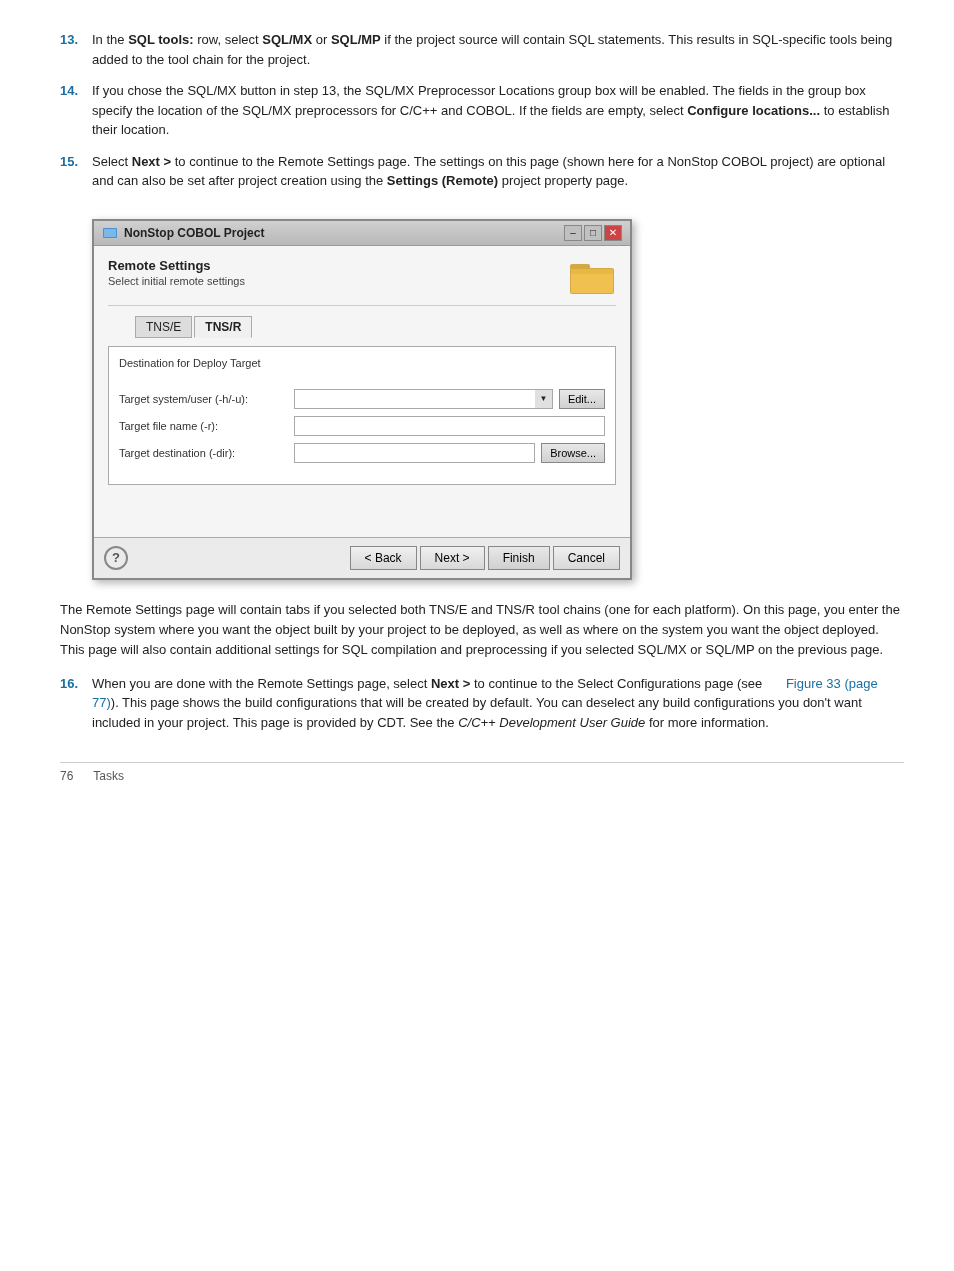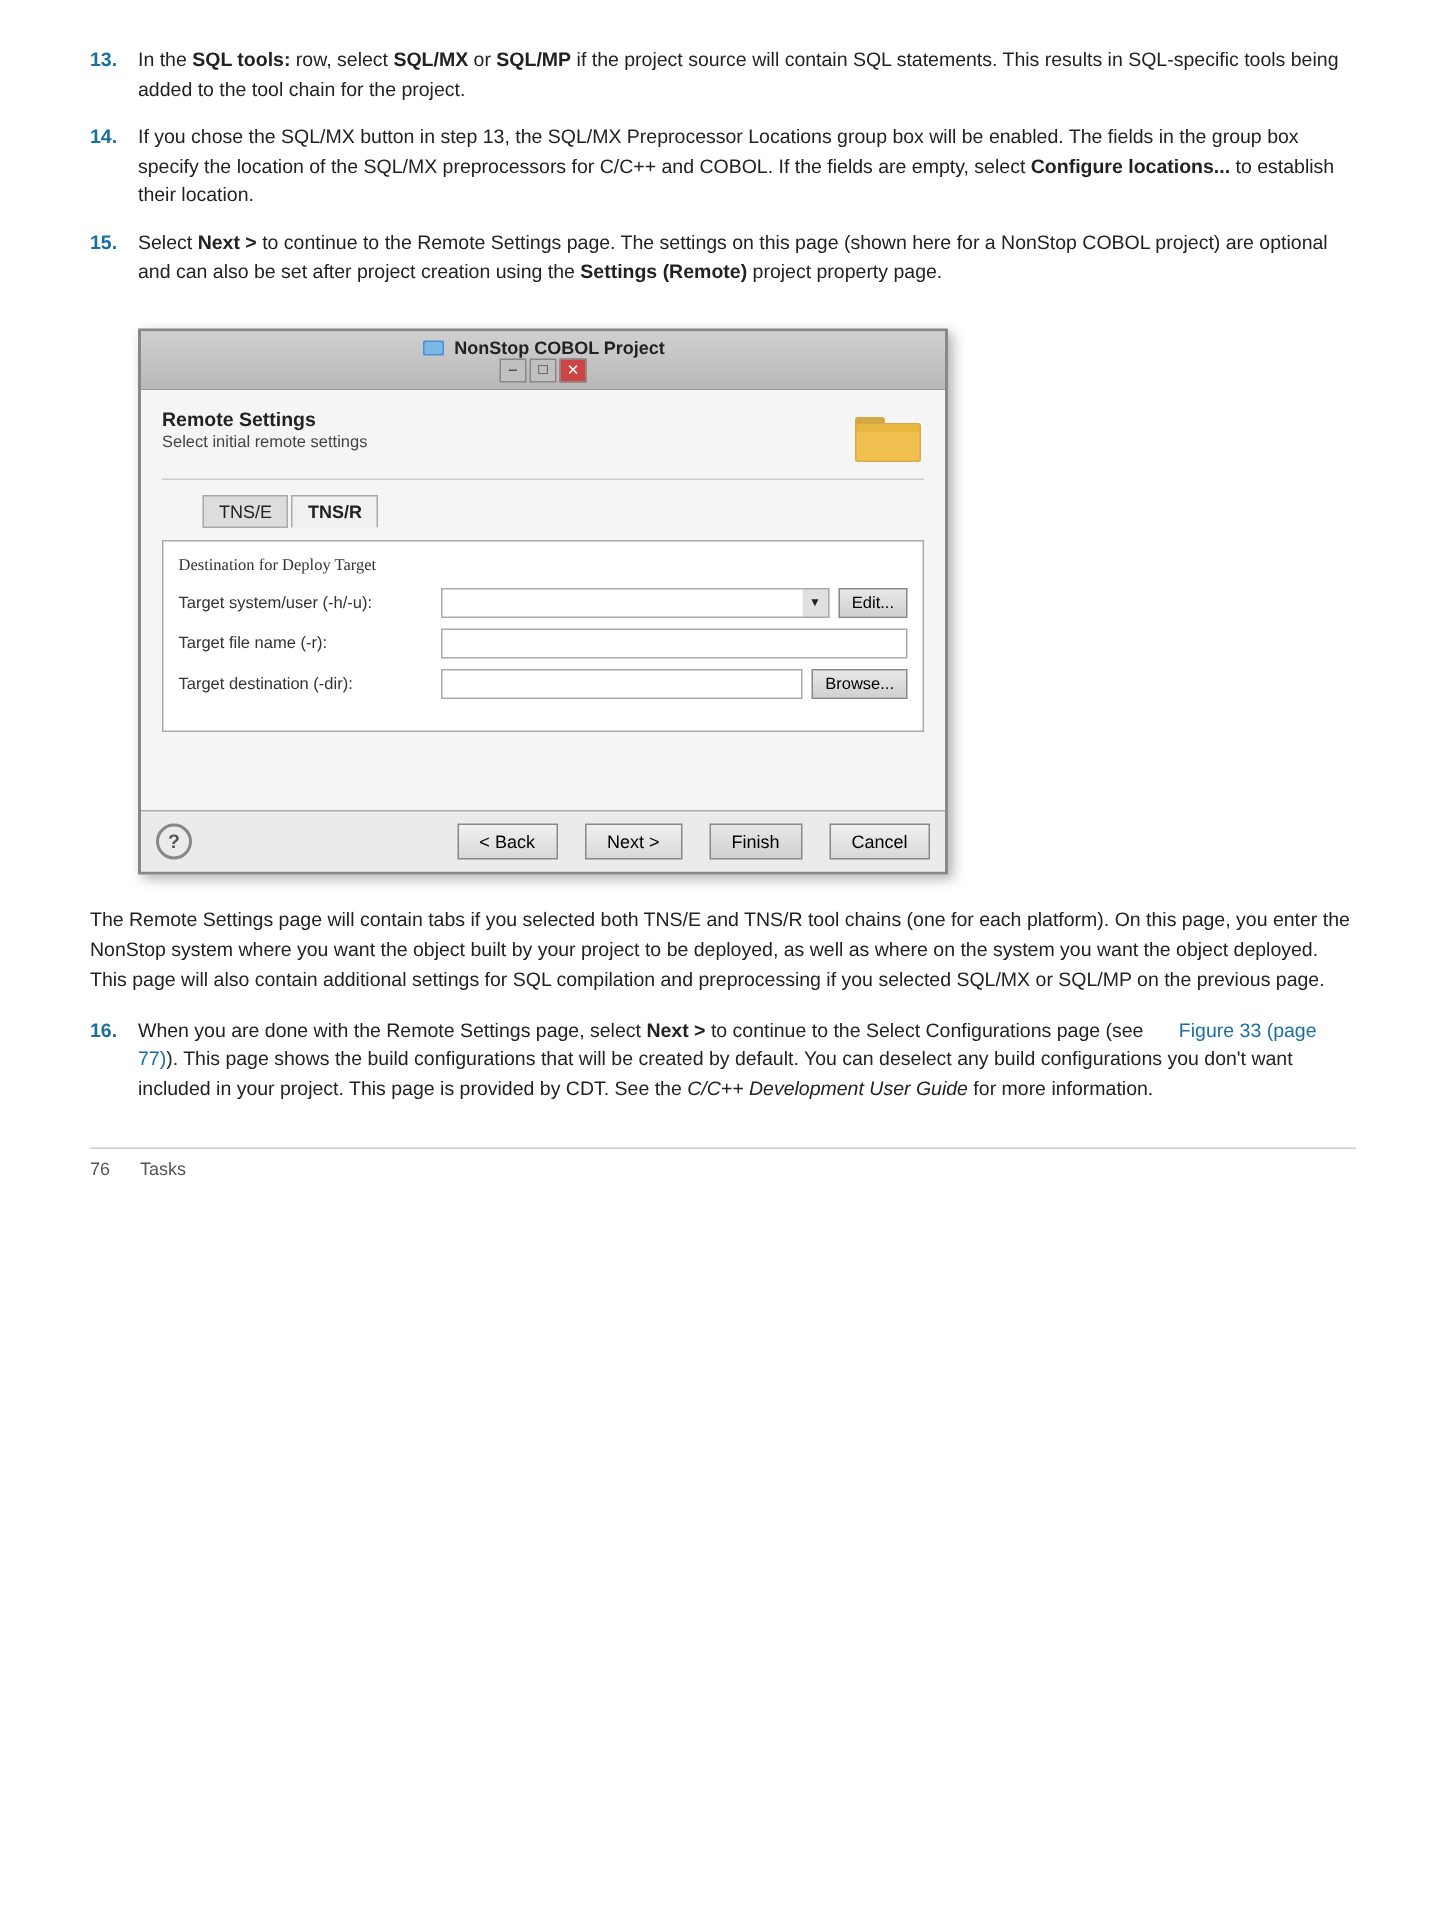--- a/index.html
+++ b/index.html
@@ -41,21 +41,20 @@
       box-shadow: 3px 3px 8px rgba(0,0,0,0.3);
       font-size: 12px;
     }
     .dialog-titlebar {
       background: linear-gradient(to bottom, #d0d0d0, #b8b8b8);
       padding: 4px 8px;
       display: flex;
       align-items: center;
       justify-content: space-between;
       border-bottom: 1px solid #999;
-      flex-direction: column;
     }
     .dialog-title {
       display: flex;
       align-items: center;
       gap: 6px;
       font-size: 12px;
       font-weight: bold;
       color: #222;
     }
     .dialog-controls {
@@ -115,22 +114,21 @@
     .group-box {
       border: 1px solid #aaa;
       padding: 10px 10px 14px 10px;
       margin-top: 8px;
       background: #fff;
     }
     .group-box-title {
       font-size: 11px;
       font-weight: normal;
       color: #333;
-      margin-bottom: 9px;
-      font-family: Liberation Serif, serif;
+      margin-bottom: 20px;
     }
     .field-row {
       display: flex;
       align-items: center;
       margin-bottom: 7px;
     }
     .field-label {
       width: 175px;
       font-size: 11px;
       color: #333;
@@ -186,21 +184,21 @@
       display: flex;
       align-items: center;
       justify-content: center;
       font-weight: bold;
       font-size: 13px;
       color: #555;
       cursor: pointer;
     }
     .footer-buttons {
       display: flex;
-      gap: 18px;
+      gap: 3px;
       margin-left: auto;
     }
     .footer-btn {
       padding: 4px 14px;
       font-size: 12px;
       border: 1px solid #888;
       background: linear-gradient(to bottom, #f0f0f0, #d8d8d8);
       cursor: pointer;
       min-width: 58px;
     }

